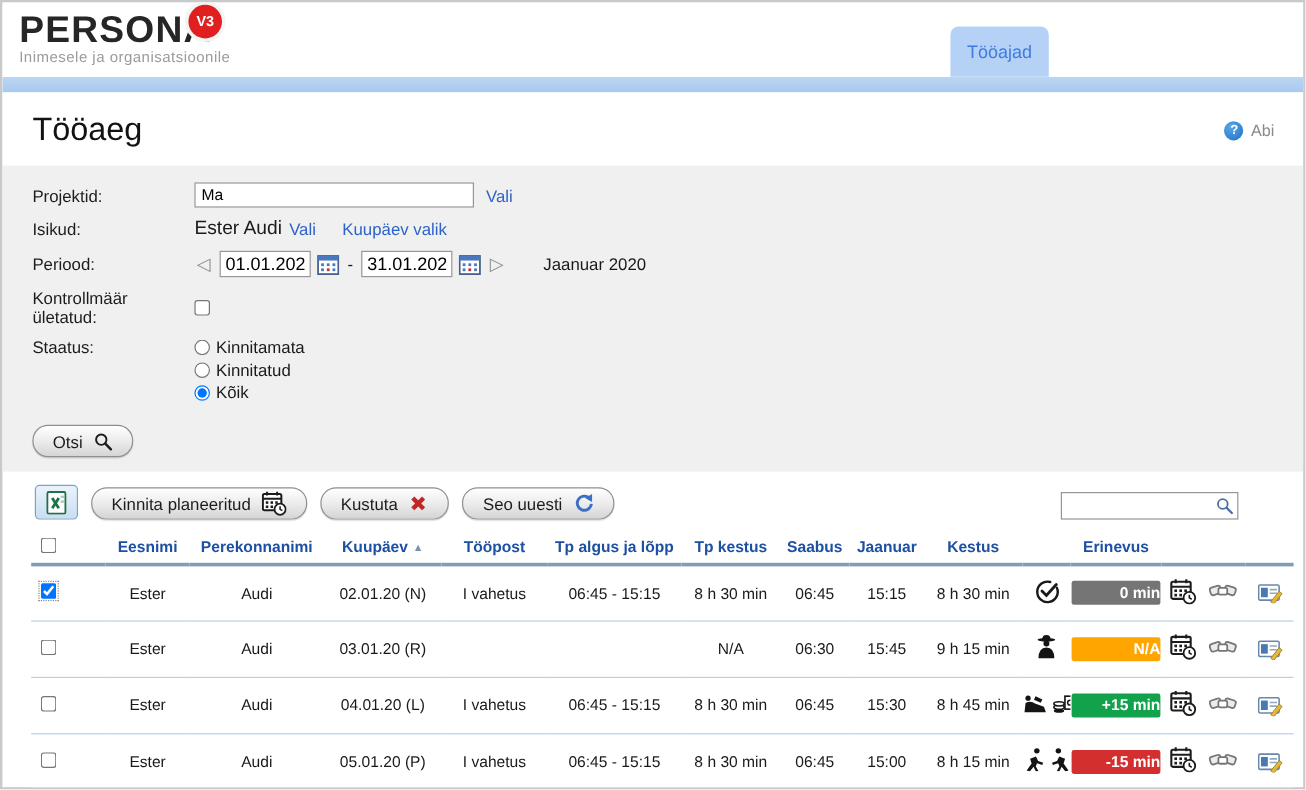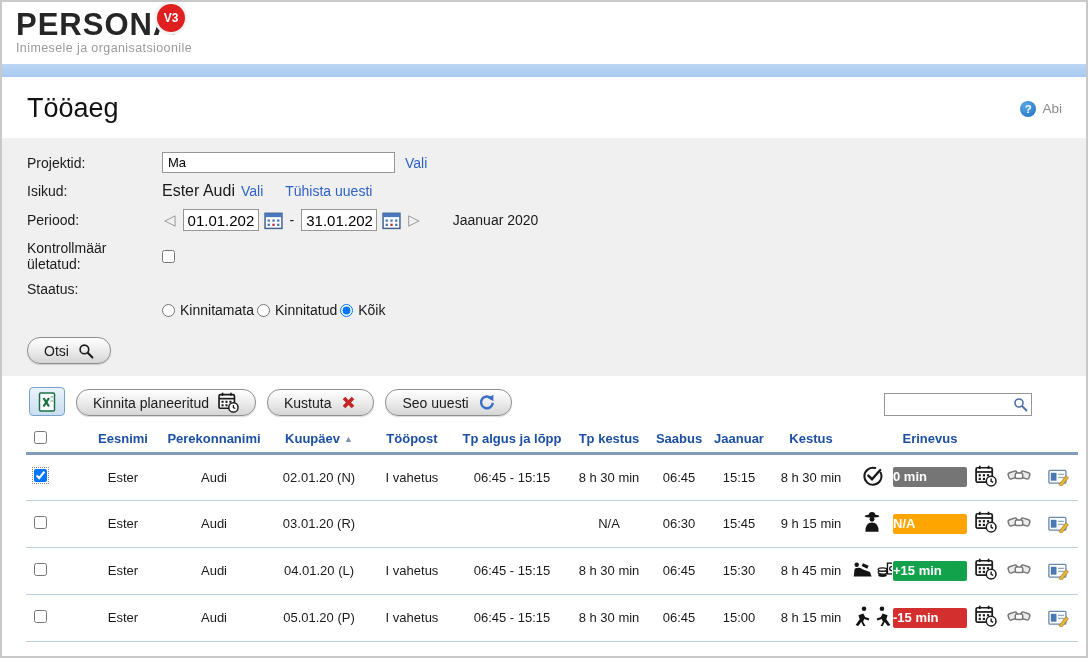--- a/index.html
+++ b/index.html
@@ -36,21 +36,21 @@
   .text-input { border:1px solid #969696; background:#fff; height:21px; font-size:13px; padding:0 5px; font-family:inherit; }
   .proj-input { width:233px; }
   .person-value { font-size:16px; margin-right:6px; }
   .gap24 { display:inline-block; width:22px; }
   .period-controls { display:flex; align-items:center; gap:5px; }
   .nav-arrow { color:#8d8d8d; font-size:15px; cursor:pointer; padding:0 2px; user-select:none; }
   .date-input { width:76px; height:22px; font-size:15px; padding:0 4px; border:1px solid #969696; font-family:inherit; }
   .cal-btn { width:19px; height:19px; background:none; border:none; padding:0; cursor:pointer; display:inline-flex; }
   .dash { font-size:14px; padding:0 2px; }
   .month-label { font-size:14px; margin-left:26px; }
-  .radio-stack { display:flex; flex-direction:row; gap:3px;margin-top:21px; }
+  .radio-stack { display:flex; flex-direction:column; gap:3px; }
   .radio-stack label, .chk-label { display:inline-flex; align-items:center; gap:5px; font-size:14px; cursor:pointer; }
   input[type="checkbox"], input[type="radio"] { width:13px; height:13px; }
 
   
   .btn { display:inline-flex; align-items:center; gap:9px; border:1px solid #8f8f8f; border-radius:13px;
       background:linear-gradient(#ffffff,#ececec 50%,#d5d5d5); padding:0 16px; height:27px; font-size:14px;
       color:#1c1c1c; cursor:pointer; font-family:inherit; box-shadow:0 1px 1px rgba(0,0,0,.15); }
   .otsi-btn { margin-top:10px; }
 
   
@@ -65,21 +65,21 @@
   table.grid { border-collapse:collapse; table-layout:fixed; width:1040px; margin:10px 24px 0 24px; font-size:13px; }
   table.grid th { color:#1d50a2; font-weight:bold; font-size:13px; height:27px; text-align:center; white-space:nowrap; overflow:hidden; }
   table.grid thead tr { border-bottom:3px solid #7f9db9; }
   table.grid td { height:47px; vertical-align:middle; text-align:center; white-space:nowrap; overflow:hidden; }
   table.grid tbody tr { border-bottom:1px solid #b9cfe4; background:#fff; }
   th.al, td.al { text-align:left; }
   .chk-cell { padding-left:8px; text-align:left !important; }
   .focus-chk { outline:1px dotted #8a8a8a; outline-offset:1px; }
   .sort-arrow { font-size:9px; color:#7a93ad; margin-left:4px; vertical-align:1px; }
   .badge { display:inline-block; width:74px; height:20px; line-height:20px; border-radius:2px;
-      color:#fff; font-weight:bold; font-size:13px; text-align:left; }
+      color:#fff; font-weight:bold; font-size:13px; text-align:right; }
   .status-icons { display:inline-flex; gap:4px; align-items:center; }
   .row-actions { display:inline-flex; gap:10px; align-items:center; }
   .ico { display:inline-flex; vertical-align:middle; }
 </style>
 </head>
 <body>
 
 <svg width="0" height="0" style="position:absolute">
   <defs>
     <symbol id="sym-search" viewBox="0 0 20 20">
@@ -168,20 +168,21 @@
 </svg>
 
 <div class="window">
 
   <div class="topbar">
     <div class="logo">
       <div class="logo-name">PERSONA</div>
       <div class="logo-badge">V3</div>
       <div class="logo-tagline">Inimesele ja organisatsioonile</div>
     </div>
+    <div class="tab">Tööajad</div>
   </div>
   <div class="band"></div>
 
   <div class="title-row">
     <div class="page-title">Tööaeg</div>
     <a class="help">
       <span class="help-circle">?</span>
       <span class="help-text">Abi</span>
     </a>
   </div>
@@ -192,21 +193,21 @@
       <div class="filter-label">Projektid:</div>
       <input class="text-input proj-input" type="text" value="Ma" style="">
       <a class="link" style="margin-left:10px">Vali</a>
     </div>
 
     <div class="filter-row">
       <div class="filter-label">Isikud:</div>
       <span class="person-value">Ester Audi</span>
       <a class="link">Vali</a>
       <span class="gap24"></span>
-      <a class="link">Tühista uuesti</a>
+      <a class="link">Kuupäev valik</a>
     </div>
 
     <div class="filter-row">
       <div class="filter-label">Periood:</div>
       <div class="period-controls">
         <span class="nav-arrow">◁</span>
         <input class="date-input" type="text" value="01.01.2020" style="">
         <button class="cal-btn">
             <svg class="ico" width="19" height="19">
               <use href="#sym-cal-small"></use>

